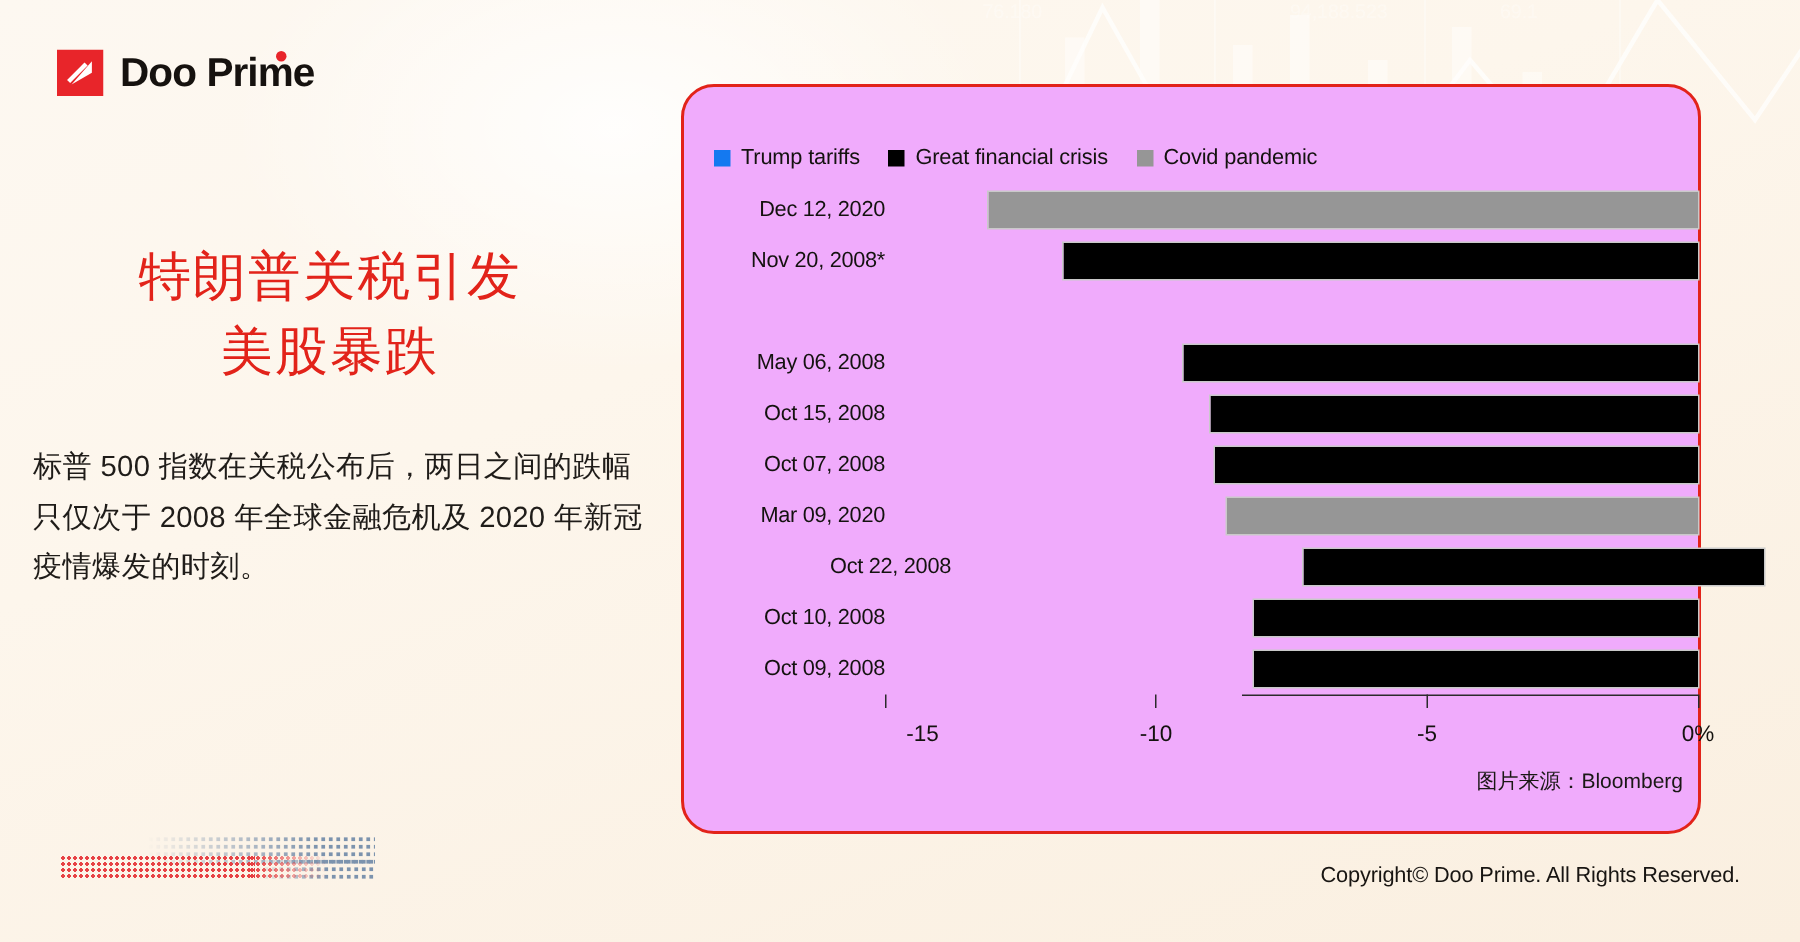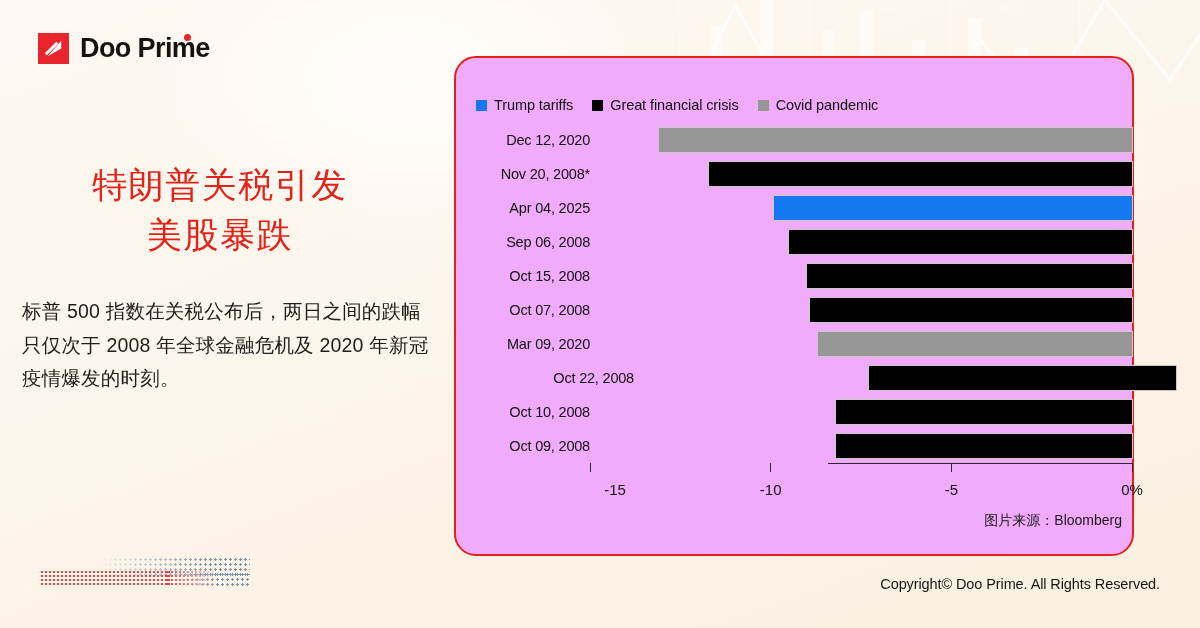--- a/index.html
+++ b/index.html
@@ -244,28 +244,22 @@
         <div class="bar-track">
           <div class="bar" title="Mar 12, 2020: -13.1%" style="left: 12.6667%; width: 87.3333%; background: rgb(150, 150, 150);"></div>
         </div>
       </div>
       <div class="bar-row" style="top: 37px;">
         <div class="bar-label">Nov 20, 2008*</div>
         <div class="bar-track">
           <div class="bar" title="Nov 20, 2008*: -11.7%" style="left: 22%; width: 78%; background: rgb(0, 0, 0);"></div>
         </div>
       </div>
-      <div class="bar-row" style="top: 71px;">
-        <div class="bar-label">Apr 04, 2025</div>
-        <div class="bar-track">
-          <div class="bar" title="Apr 04, 2025: -9.9%" style="left: 34%; width: 66%; background: rgb(20, 121, 240);"></div>
-        </div>
-      </div>
       <div class="bar-row" style="top: 105px;">
-        <div class="bar-label">Sep 06, 2008</div>
+        <div class="bar-label">May 06, 2008</div>
         <div class="bar-track">
           <div class="bar" title="Nov 06, 2008: -9.5%" style="left: 36.6667%; width: 63.3333%; background: rgb(0, 0, 0);"></div>
         </div>
       </div>
       <div class="bar-row" style="top: 139px;">
         <div class="bar-label">Oct 15, 2008</div>
         <div class="bar-track">
           <div class="bar" title="Oct 15, 2008: -9%" style="left: 40%; width: 60%; background: rgb(0, 0, 0);"></div>
         </div>
       </div>

